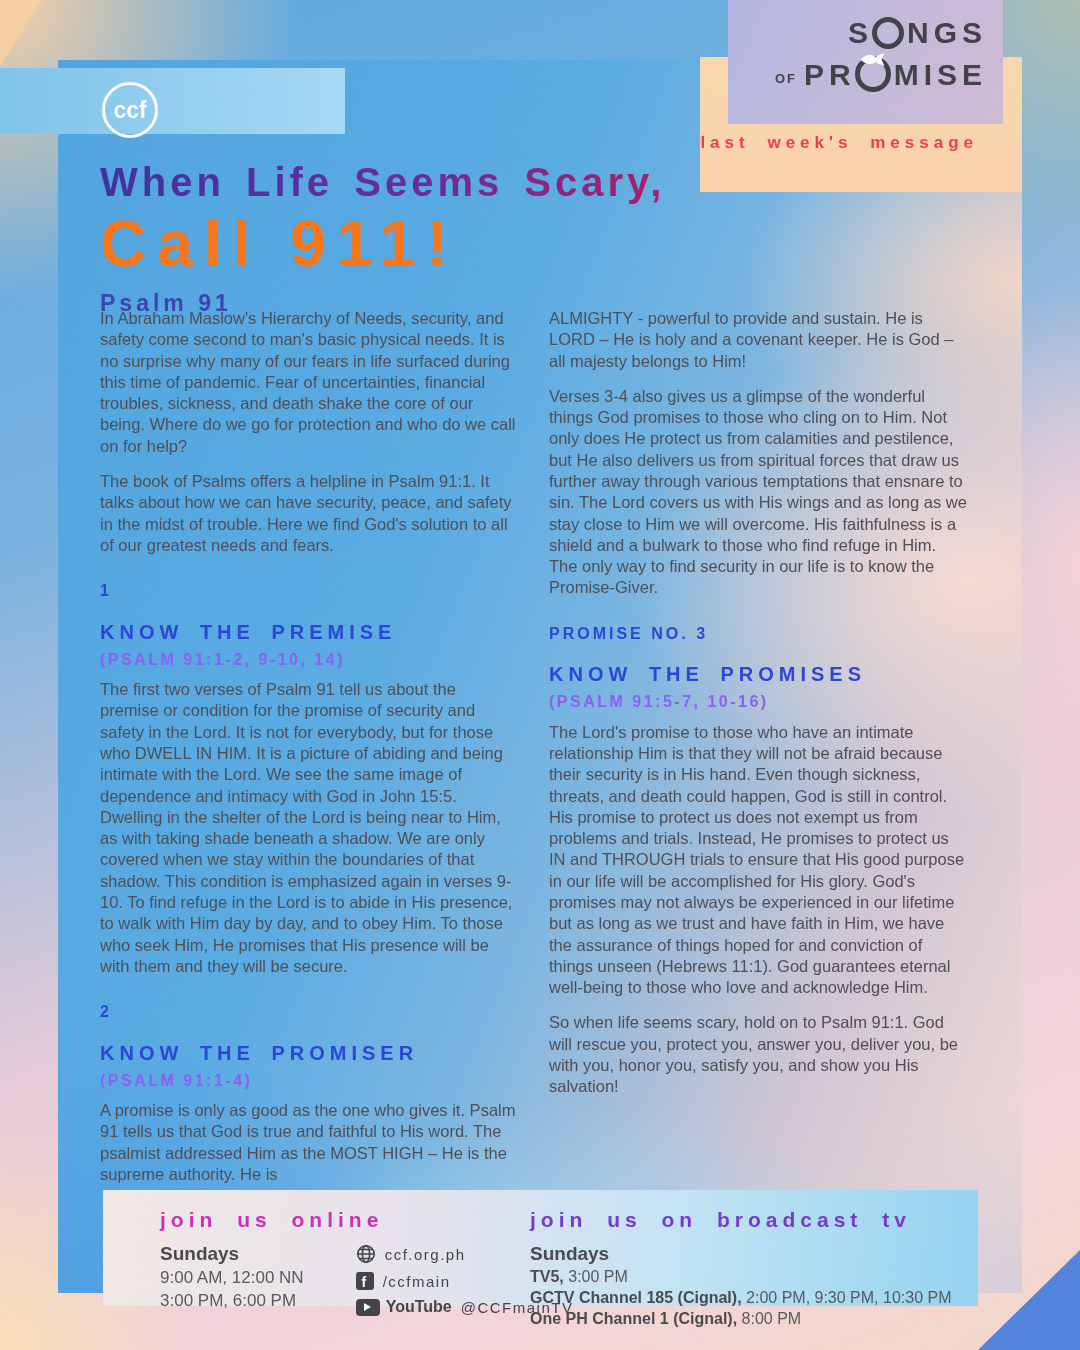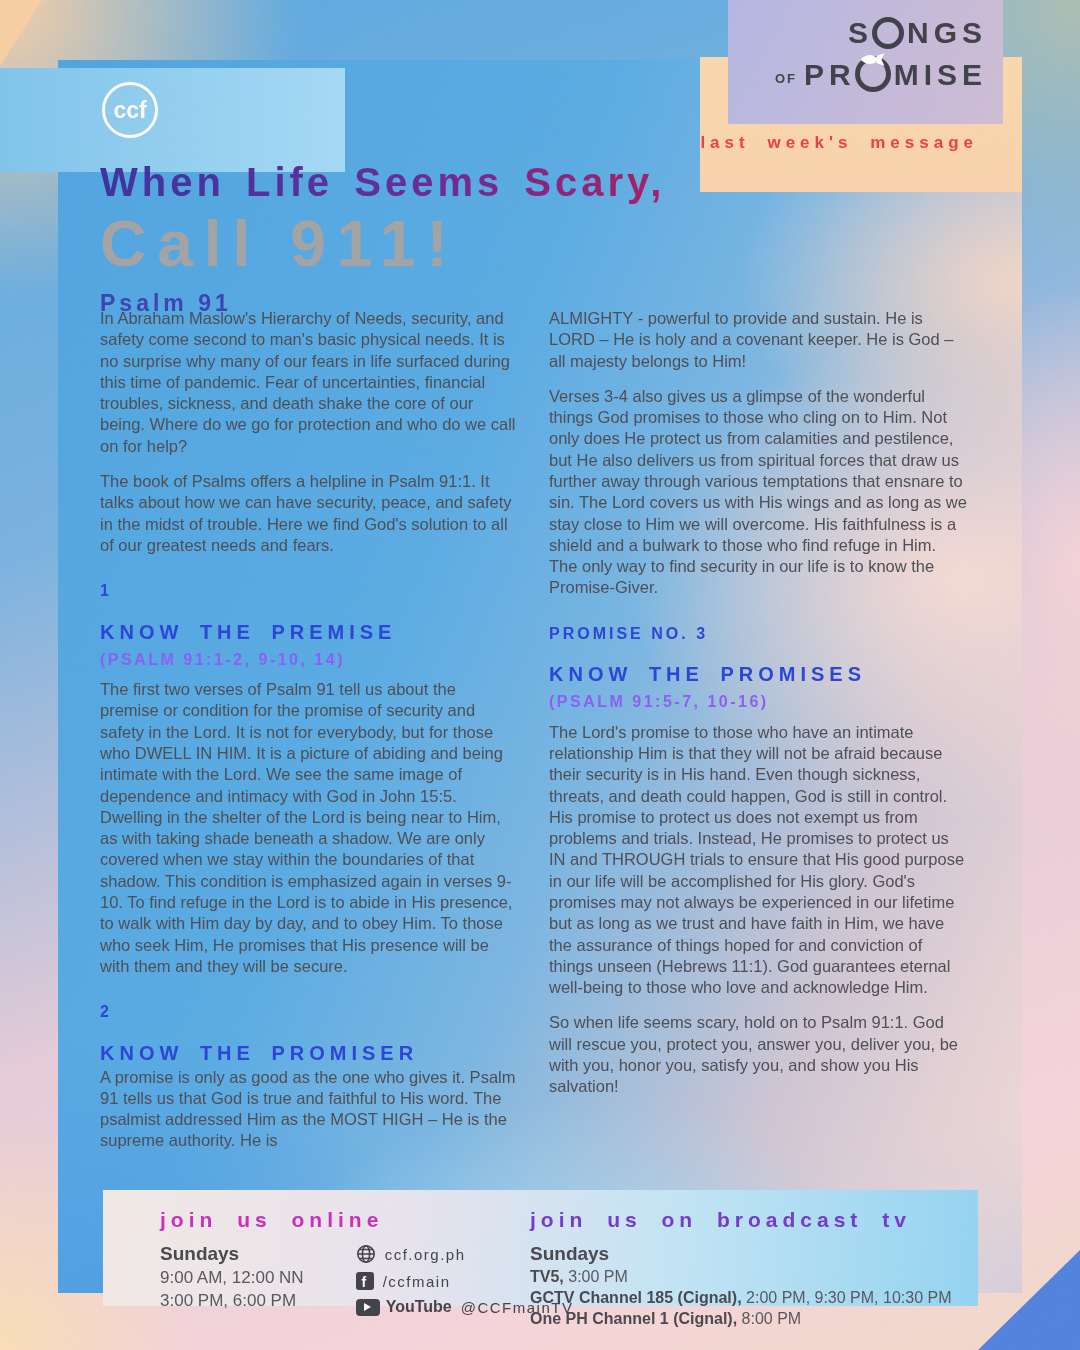--- a/index.html
+++ b/index.html
@@ -19,21 +19,21 @@
   .main-panel{position:absolute;left:58px;top:60px;width:964px;height:1233px;z-index:1;background:
     radial-gradient(ellipse 50% 28% at 94% 42%, rgba(248,220,212,.95) 0%, rgba(248,220,212,0) 70%),
     radial-gradient(ellipse 42% 22% at 100% 18%, rgba(248,216,198,.9) 0%, rgba(248,216,198,0) 70%),
     radial-gradient(ellipse 38% 22% at 100% 100%, rgba(213,207,219,.95) 0%, rgba(213,207,219,0) 70%),
     radial-gradient(ellipse 45% 22% at 55% 100%, rgba(158,214,242,.9) 0%, rgba(158,214,242,0) 72%),
     radial-gradient(ellipse 45% 28% at 4% 100%, rgba(78,158,228,.95) 0%, rgba(78,158,228,0) 75%),
     linear-gradient(112deg,#4ea4e0 0%,#58abe4 38%,#7ab6e2 56%,#cfc6d4 78%,#f0d8d6 96%);}
   .peach-box{position:absolute;left:700px;top:57px;width:322px;height:135px;z-index:2;
     background:linear-gradient(180deg,#fbd8ac 0%,#fad3ac 100%);}
   
-  .ccf-strip{position:absolute;left:0;top:68px;width:345px;height:104px;z-index:2;
+  .ccf-strip{position:absolute;left:0;top:68px;width:345px;height:66px;z-index:2;
     background:linear-gradient(90deg,#7fc4ec 0%,#a5daf6 100%);}
   .ccf-circle{position:absolute;left:102px;top:14px;width:50px;height:50px;border:3px solid #fff;
     border-radius:50%;display:flex;align-items:center;justify-content:center;
     color:#fff;font-size:23px;font-weight:bold;letter-spacing:0;}
   
   .sop-box{position:absolute;left:728px;top:0;width:275px;height:124px;z-index:3;
     background:linear-gradient(115deg,#b4b7e4 0%,#c5bada 60%,#cfbcd4 100%);color:#3e3e46;}
   .sop-row1{position:absolute;right:16px;top:16px;display:flex;align-items:center;
     font-size:30px;font-weight:800;letter-spacing:5px;}
   .sop-row2{position:absolute;right:16px;top:58px;display:flex;align-items:center;
@@ -43,21 +43,21 @@
   .ring1{width:22px;height:22px;}
   .ring2{width:26px;height:26px;margin-top:-2px;}
   .fish{position:absolute;left:50%;top:-9px;transform:translateX(-50%);}
   .tagline{position:absolute;right:102px;top:133px;z-index:3;color:#ef3b42;
     font-size:17px;font-weight:bold;letter-spacing:5px;word-spacing:8px;}
   
   .title-wrap{position:absolute;left:100px;top:160px;z-index:3;}
   .title1{font-size:40px;font-weight:800;letter-spacing:4px;word-spacing:6px;color:#5c2b90;
     background:linear-gradient(90deg,#3b2f9e 0%,#64289a 55%,#a81a62 100%);
     -webkit-background-clip:text;background-clip:text;text-align:center;-webkit-text-fill-color:transparent;}
-  .title2{font-size:64px;font-weight:800;letter-spacing:11px;color:#a3a3a3;margin-top:2px;}
+  .title2{font-size:64px;font-weight:800;letter-spacing:11px;color:#f97316;margin-top:2px;}
   .title3{font-size:23px;font-weight:700;letter-spacing:4px;color:#3a40b0;margin-top:9px;}
   
   .col{position:absolute;top:308px;width:418px;z-index:3;color:#4b4b52;
     font-size:16.5px;line-height:1.29;}
   .col-left{left:100px;}
   .col-right{left:549px;}
   .col p{margin:0 0 14px 0;}
   .section{margin-top:25px;margin-bottom:14px;}
   .sec-num{font-size:16px;font-weight:800;letter-spacing:3px;color:#2742d8;}
   .sec-title{font-size:20px;font-weight:700;letter-spacing:5px;word-spacing:6px;color:#2742d8;margin-top:18px;}
@@ -132,20 +132,21 @@
     <p>The book of Psalms offers a helpline in Psalm 91:1. It talks about how we can have security, peace, and safety in the midst of trouble. Here we find God's solution to all of our greatest needs and fears.</p>
     <div class="section">
       <div class="sec-num">1</div>
       <div class="sec-title">KNOW THE PREMISE</div>
       <div class="sec-verse">(PSALM 91:1-2, 9-10, 14)</div>
       <p>The first two verses of Psalm 91 tell us about the premise or condition for the promise of security and safety in the Lord. It is not for everybody, but for those who DWELL IN HIM. It is a picture of abiding and being intimate with the Lord. We see the same image of dependence and intimacy with God in John 15:5. Dwelling in the shelter of the Lord is being near to Him, as with taking shade beneath a shadow. We are only covered when we stay within the boundaries of that shadow. This condition is emphasized again in verses 9-10. To find refuge in the Lord is to abide in His presence, to walk with Him day by day, and to obey Him. To those who seek Him, He promises that His presence will be with them and they will be secure.</p>
     </div>
     <div class="section">
       <div class="sec-num">2</div>
       <div class="sec-title">KNOW THE PROMISER</div>
+      <div class="sec-verse">(PSALM 91:1-4)</div>
       <p>A promise is only as good as the one who gives it. Psalm 91 tells us that God is true and faithful to His word. The psalmist addressed Him as the MOST HIGH – He is the supreme authority. He is</p>
     </div>
   </div>
 
   <div class="col col-right">
     <p>ALMIGHTY - powerful to provide and sustain. He is LORD – He is holy and a covenant keeper. He is God – all majesty belongs to Him!</p>
     <p>Verses 3-4 also gives us a glimpse of the wonderful things God promises to those who cling on to Him. Not only does He protect us from calamities and pestilence, but He also delivers us from spiritual forces that draw us further away through various temptations that ensnare to sin. The Lord covers us with His wings and as long as we stay close to Him we will overcome. His faithfulness is a shield and a bulwark to those who find refuge in Him. The only way to find security in our life is to know the Promise-Giver.</p>
     <div class="section">
       <div class="sec-num">PROMISE NO. 3</div>
       <div class="sec-title">KNOW THE PROMISES</div>

